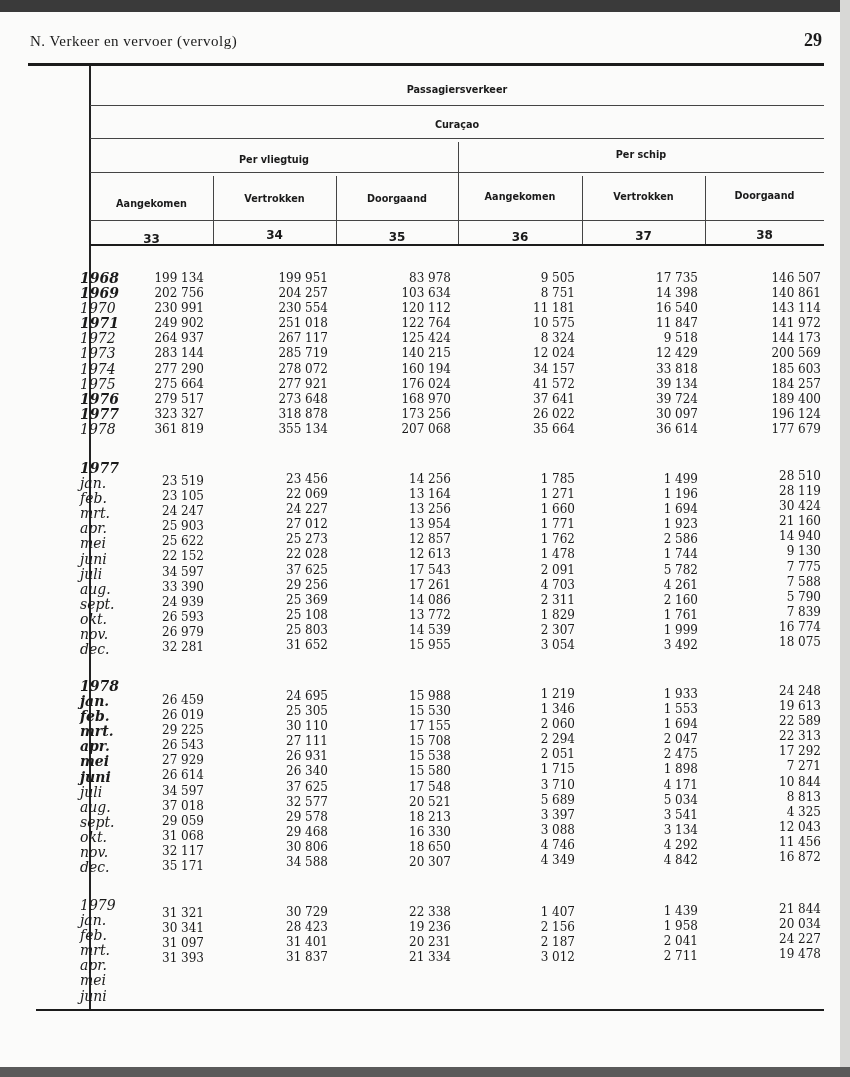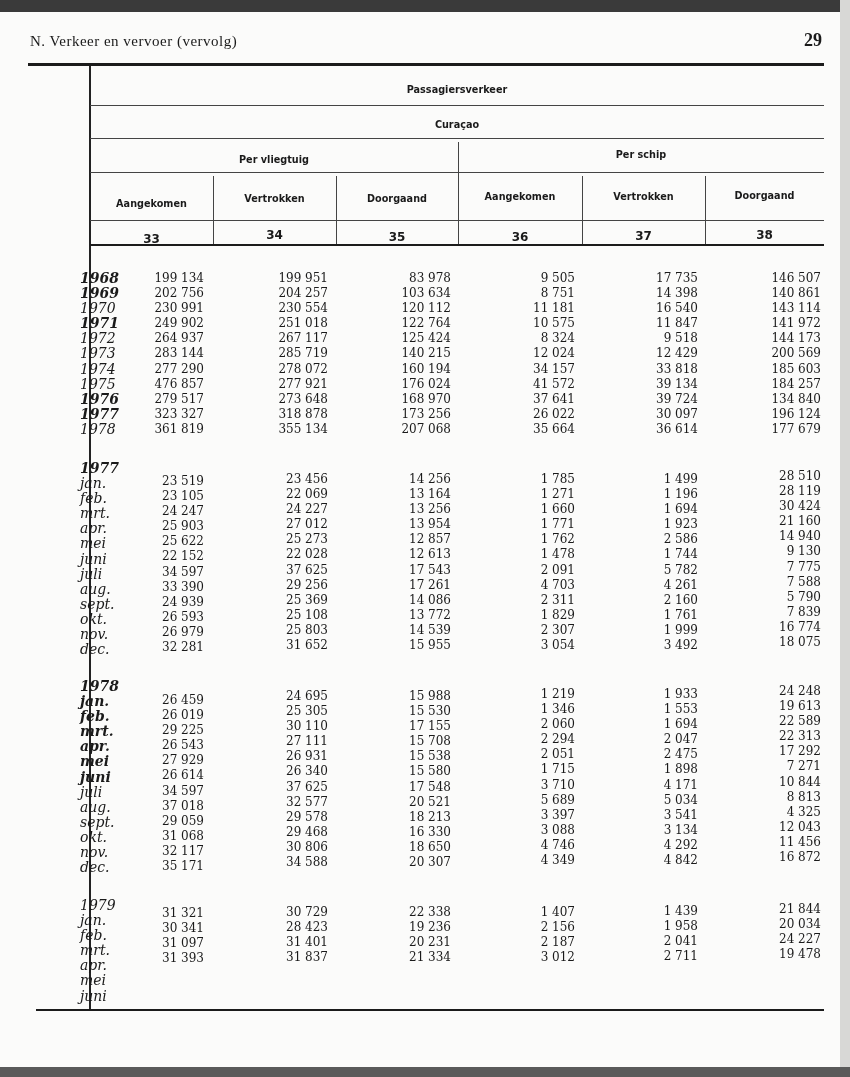--- a/index.html
+++ b/index.html
@@ -86,21 +86,21 @@
 </div>
 
 <div class="col" style="left:140px; width:64px; top:271px;">
   <div class="b">199 134</div>
   <div class="b">202 756</div>
   <div>230 991</div>
   <div class="b">249 902</div>
   <div class="b">264 937</div>
   <div>283 144</div>
   <div>277 290</div>
-  <div class="b">476 857</div>
+  <div class="b">275 664</div>
   <div class="b">279 517</div>
   <div>323 327</div>
   <div>361 819</div>
 </div>
 <div class="col" style="left:262px; width:66px; top:271px;">
   <div class="b">199 951</div>
   <div class="b">204 257</div>
   <div>230 554</div>
   <div>251 018</div>
   <div class="b">267 117</div>
@@ -152,21 +152,21 @@
 </div>
 <div class="col" style="left:755px; width:66px; top:271px;">
   <div class="b">146 507</div>
   <div>140 861</div>
   <div>143 114</div>
   <div>141 972</div>
   <div class="b">144 173</div>
   <div>200 569</div>
   <div>185 603</div>
   <div>184 257</div>
-  <div class="b">134 840</div>
+  <div class="b">189 400</div>
   <div class="b">196 124</div>
   <div>177 679</div>
 </div>
 
 <div class="labels" style="top:461px;">
   <div class="yr">1977</div>
   <div>jan.</div>
   <div>feb.</div>
   <div>mrt.</div>
   <div>apr.</div>

